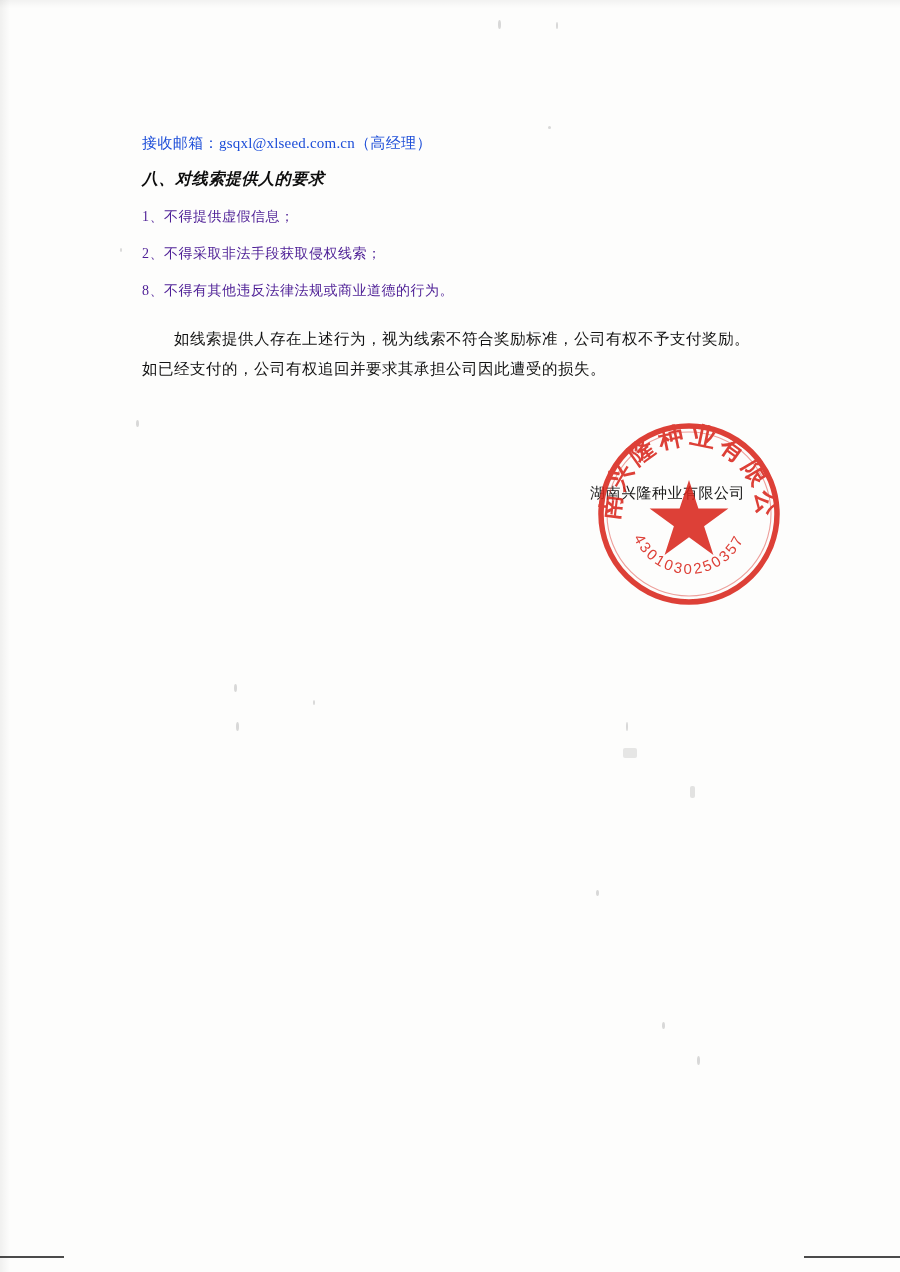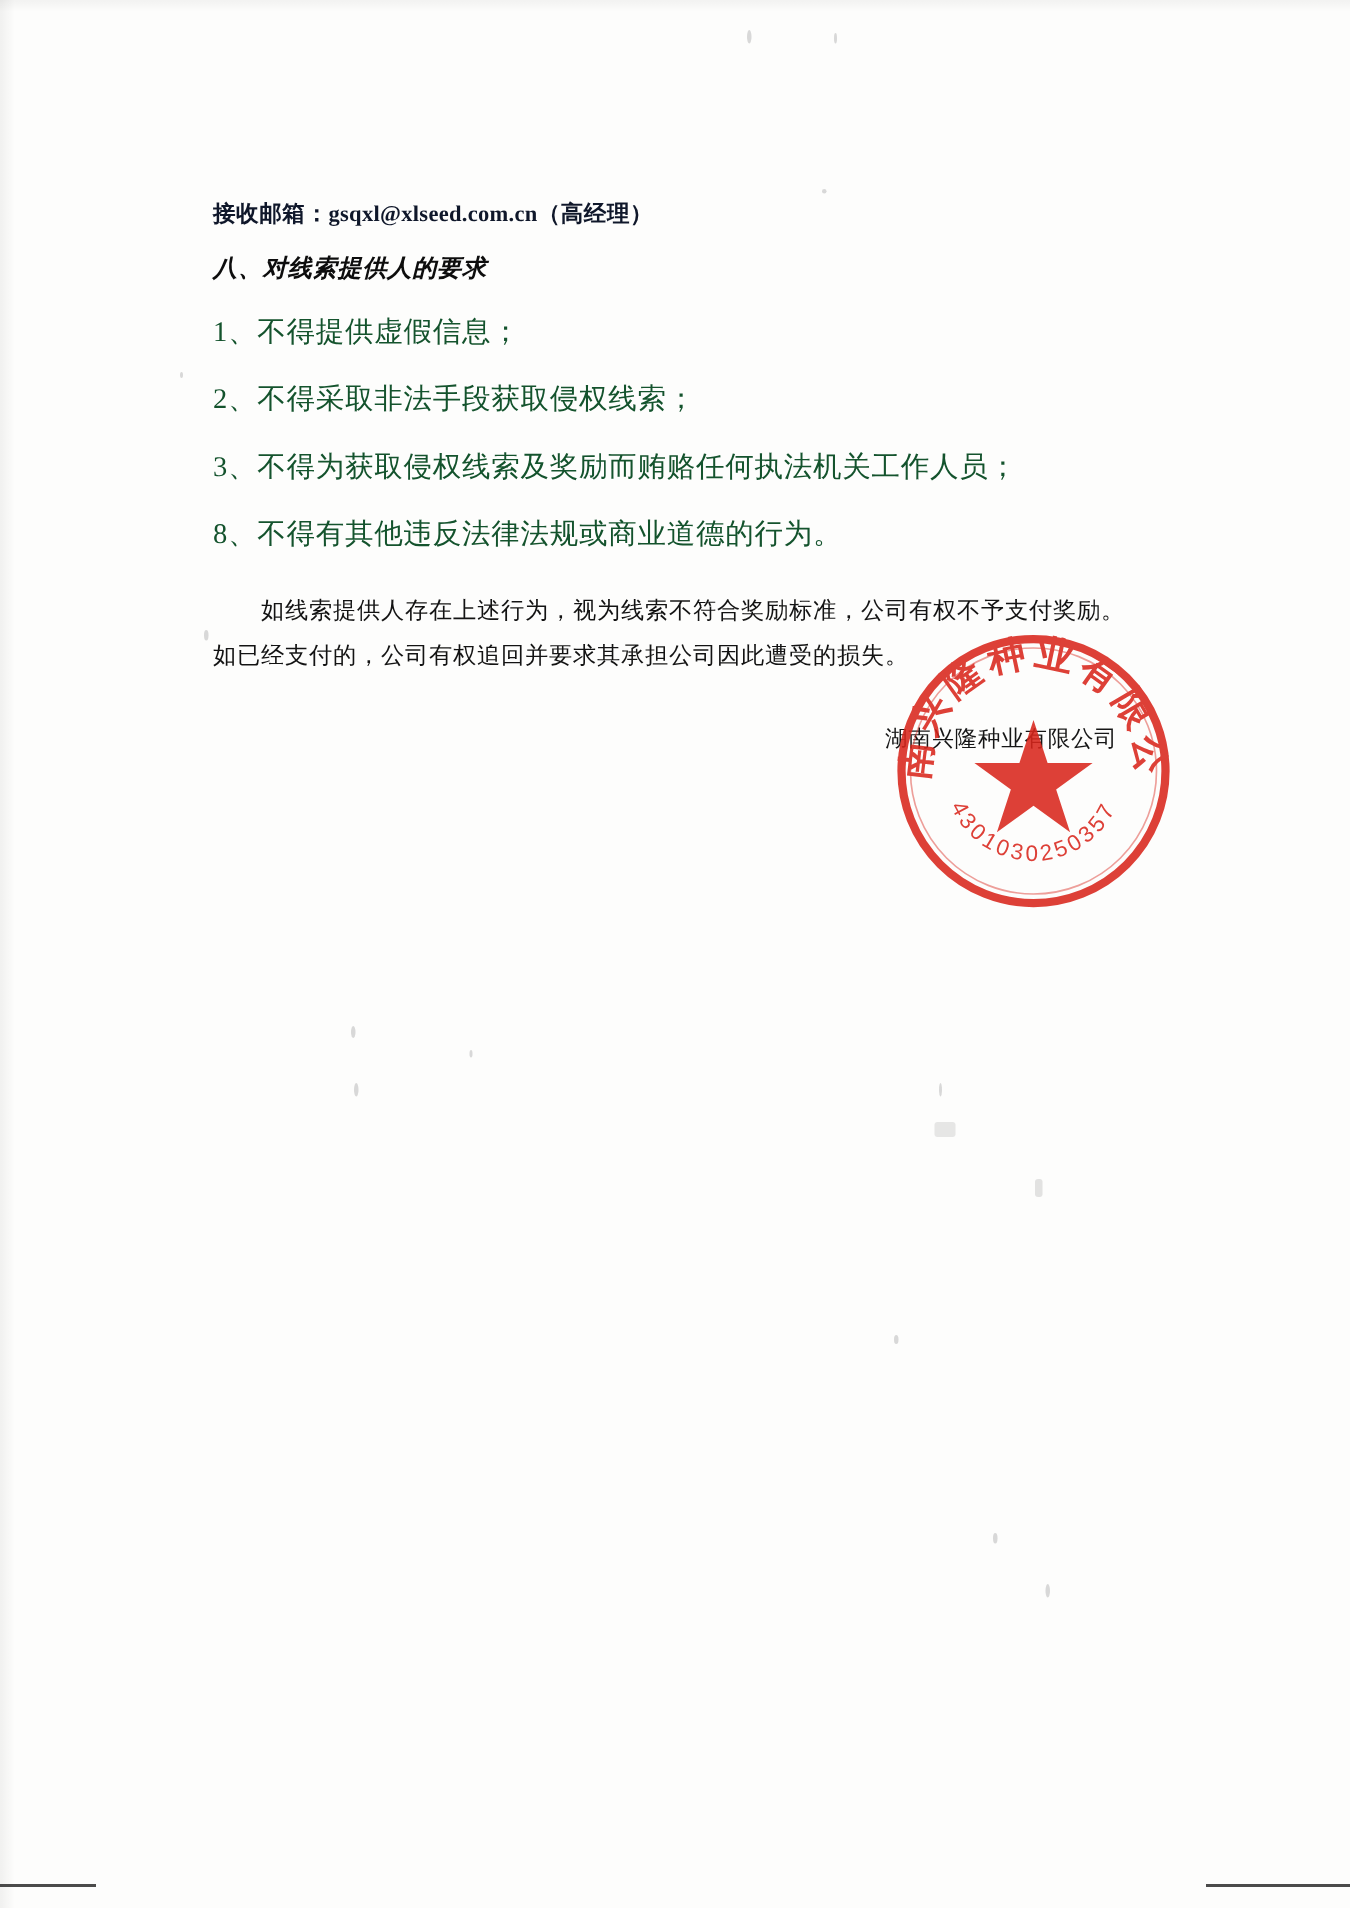--- a/index.html
+++ b/index.html
@@ -31,46 +31,45 @@
   .content {
     position: absolute;
     left: 142px;
     top: 132px;
     width: 650px;
   }
   .line {
     font-size: 15.5px;
     line-height: 1.55;
     letter-spacing: 0.4px;
-    color: #0f172a;
+    color: #1d4ed8;
     margin: 0 0 15px 0;
     white-space: nowrap;
-    font-weight: bold;
   }
   .email-line {
     font-size: 15px;
     margin-bottom: 14px;
   }
   .email-line .mono {
     font-family: "Liberation Serif", "DejaVu Serif", serif;
     letter-spacing: 0.2px;
   }
   .heading {
     font-weight: bold;
     font-size: 16px;
     letter-spacing: 0.6px;
     margin: 0 0 18px 0;
     color: #0d0d0d;
     font-style: italic;
   }
   .item {
-    font-size: 19px;
+    font-size: 14px;
     letter-spacing: 0.5px;
     margin: 0 0 19px 0;
-    color: #14532d;
+    color: #4c1d95;
   }
   .para {
     font-size: 15.5px;
     letter-spacing: 0.5px;
     line-height: 1.9;
     margin: 24px 0 0 0;
     color: #131313;
   }
   .para .indent {
     padding-left: 32px;
@@ -160,21 +159,20 @@
   <div class="speck" style="left:120px;top:248px;width:2px;height:4px;"></div>
 
   <div class="content">
 
     <p class="line email-line"><span>接收邮箱：</span><span class="mono">gsqxl@xlseed.com.cn</span><span>（高经理）</span></p>
 
     <h2 class="heading">八、对线索提供人的要求</h2>
 
     <p class="item">1、不得提供虚假信息；</p>
     <p class="item">2、不得采取非法手段获取侵权线索；</p>
-    <p class="item">3、不得为获取侵权线索及奖励而贿赂任何执法机关工作人员；</p>
     <p class="item">8、不得有其他违反法律法规或商业道德的行为。</p>
 
     <p class="para">
       <span class="indent">如线索提供人存在上述行为，视为线索不符合奖励标准，公司有权不予支付奖励。</span><br>
       <span>如已经支付的，公司有权追回并要求其承担公司因此遭受的损失。</span>
     </p>
   </div>
 
   <div class="sign-block">
     <div class="sign-line">湖南兴隆种业有限公司</div>

